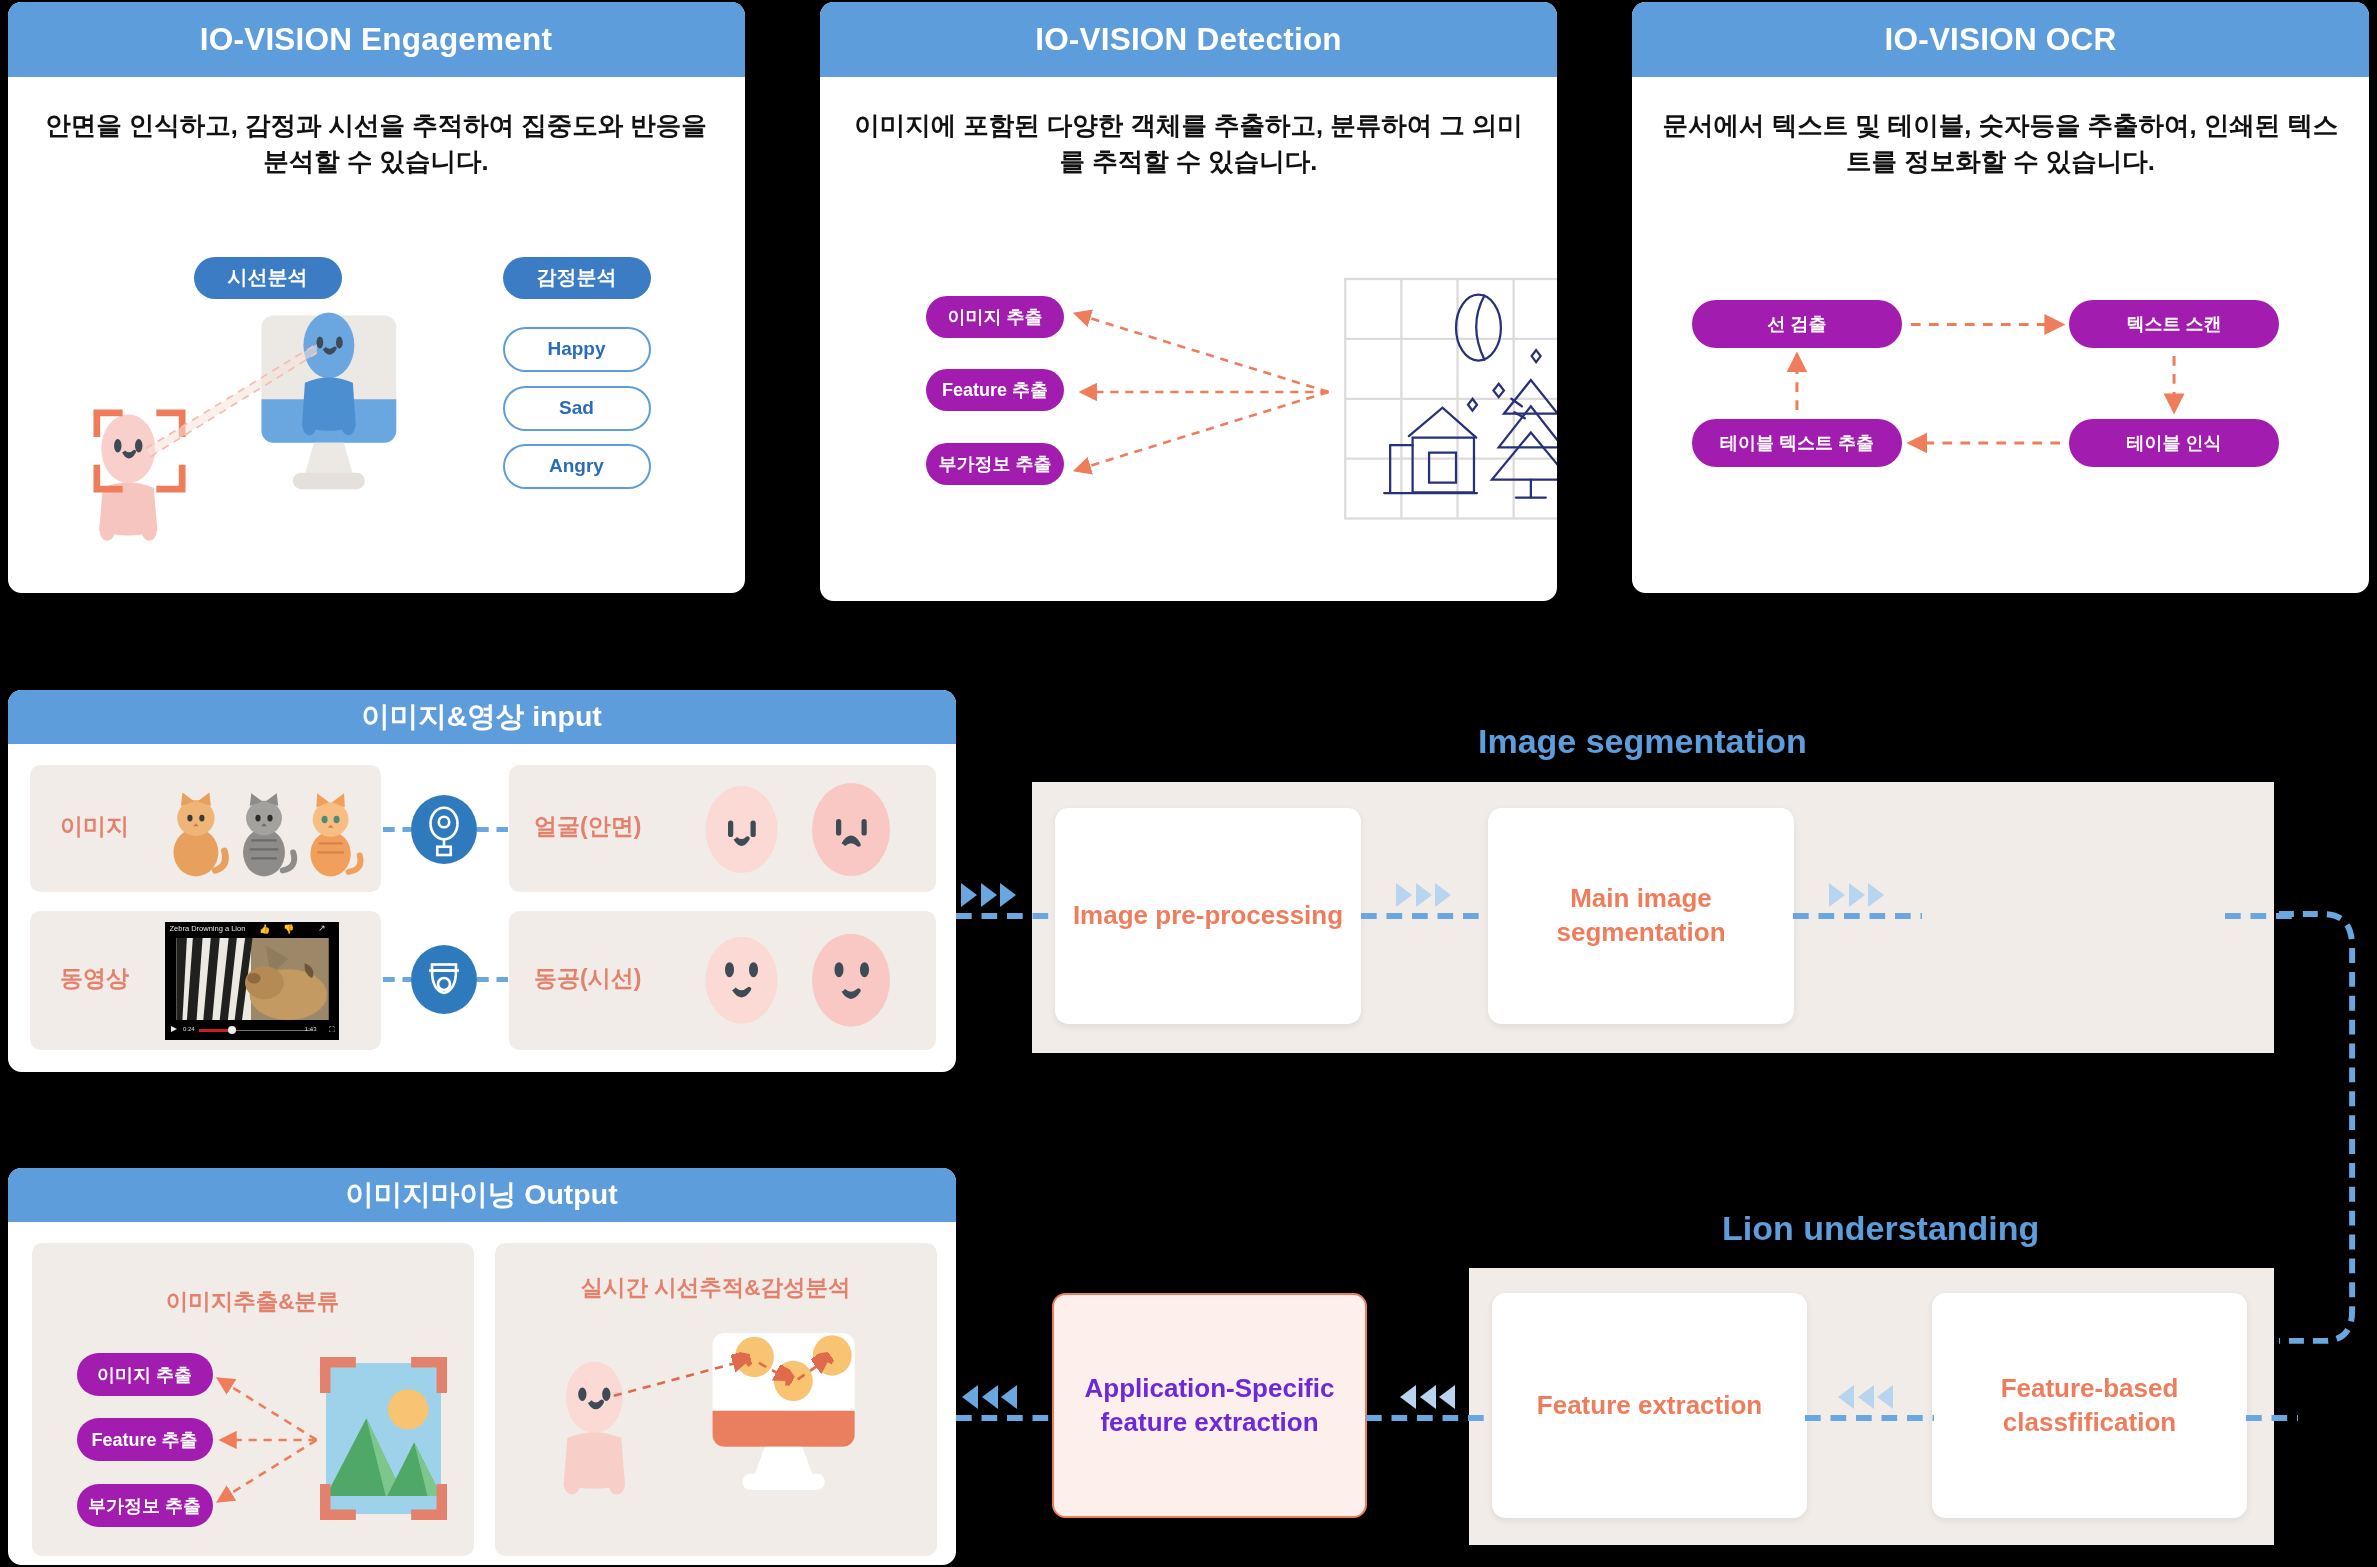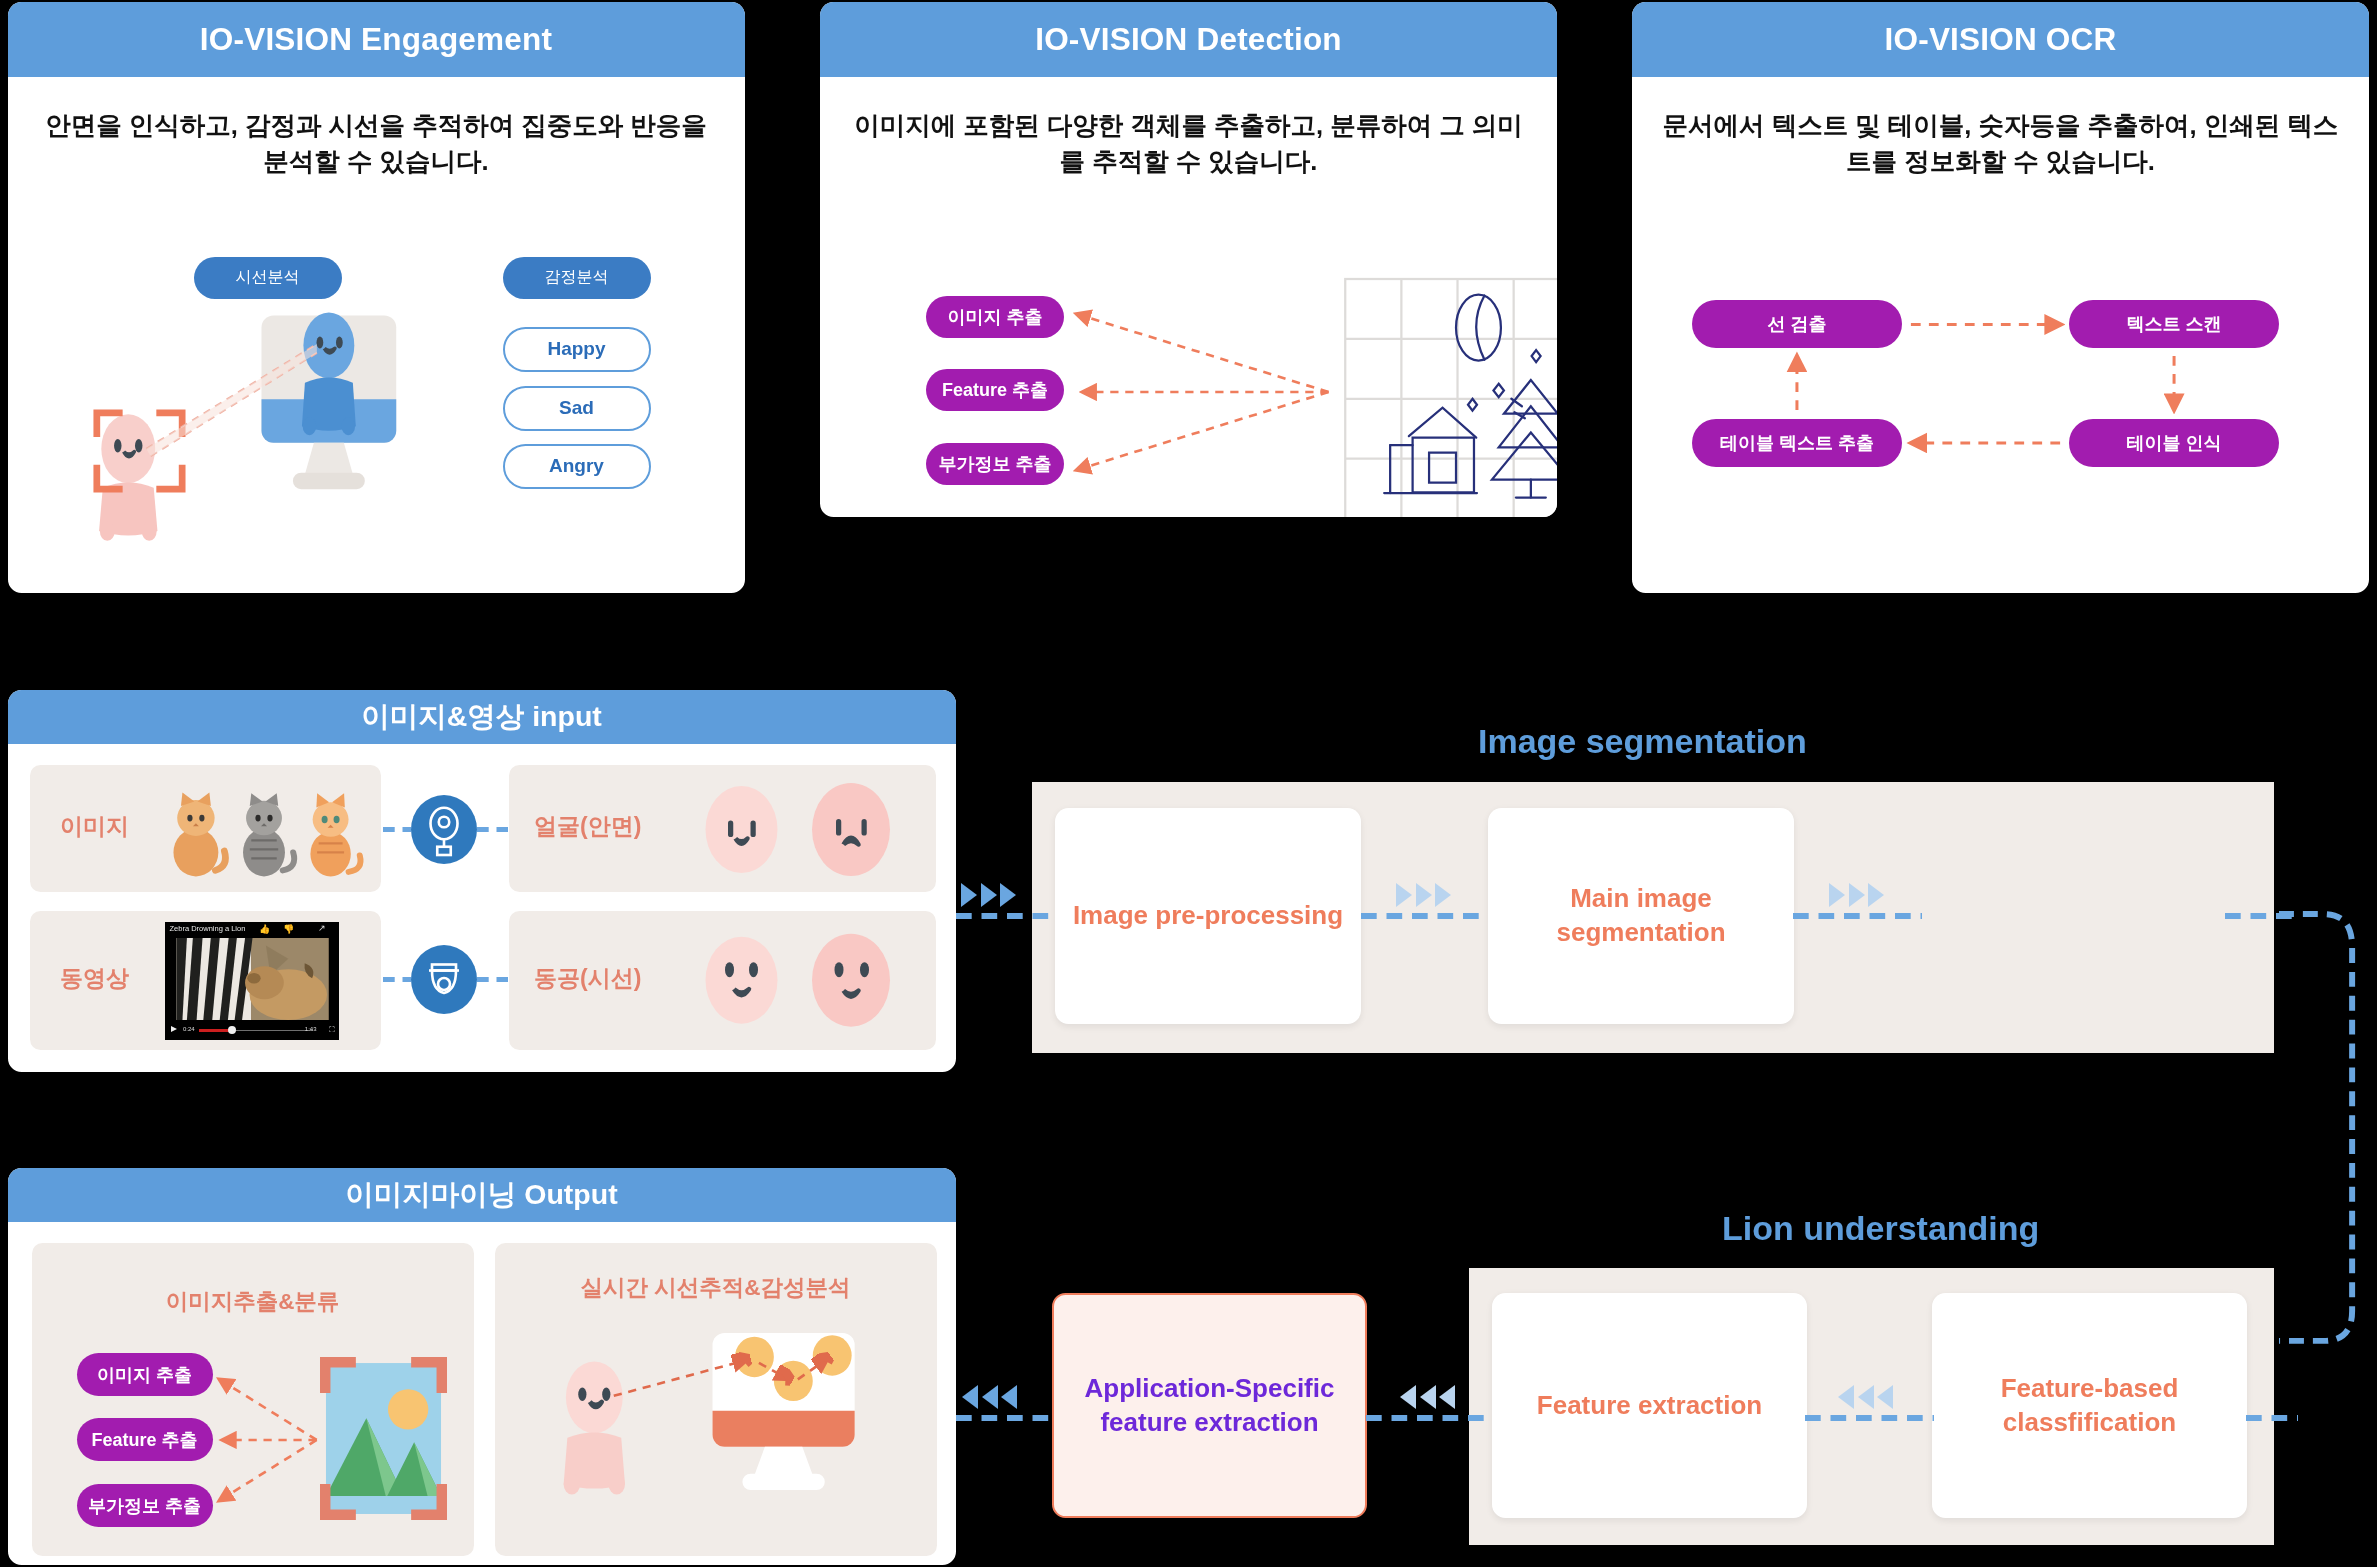--- a/index.html
+++ b/index.html
@@ -35,21 +35,21 @@
   .card-desc{
     text-align:center;
     font-size:25.5px;
     line-height:1.45;
     color:#111;
     font-weight:bold;
   }
   .pill-blue{
     background:#3b7cc4; color:#fff;
     border-radius:749px;
-    font-size:16px; font-weight:normal;
+    font-size:20px; font-weight:bold;
     display:flex;align-items:center;justify-content:center;
     position:absolute;
   }
   .pill-outline{
     background:#fff; color:#2b6cb8;
     border:2.2px solid #5e9ddb;
     border-radius:749px;
     font-size:19px; font-weight:bold;
     display:flex;align-items:center;justify-content:center;
     position:absolute;
@@ -213,21 +213,21 @@
       </g>
 
       <g stroke="#f0b4a6" stroke-width="2.5" stroke-dasharray="10 8" fill="none">
         <path d="M124 196 L352 56"></path>
         <path d="M130 206 L352 68"></path>
       </g>
       <path d="M124 196 L352 56 L352 68 L130 206 z" fill="#f8e2da" opacity="0.55"></path>
     </svg>
   </div>
 
-  <div class="card" style="left:820px;top:1.5px;width:737px;height:515px;">
+  <div class="card" style="left:820px;top:1.5px;width:737px;height:599px;">
     <div class="card-head">
       <div class="card-head-title">IO-VISION Detection</div>
     </div>
     <div class="card-body">
       <div class="card-desc">이미지에 포함된 다양한 객체를 추출하고, 분류하여 그 의미를 추적할 수 있습니다.</div>
     </div>
 
     <div class="pill-salmon" style="left:106px;top:294px;width:138px;height:42px;">
       <span>이미지 추출</span>
     </div>

